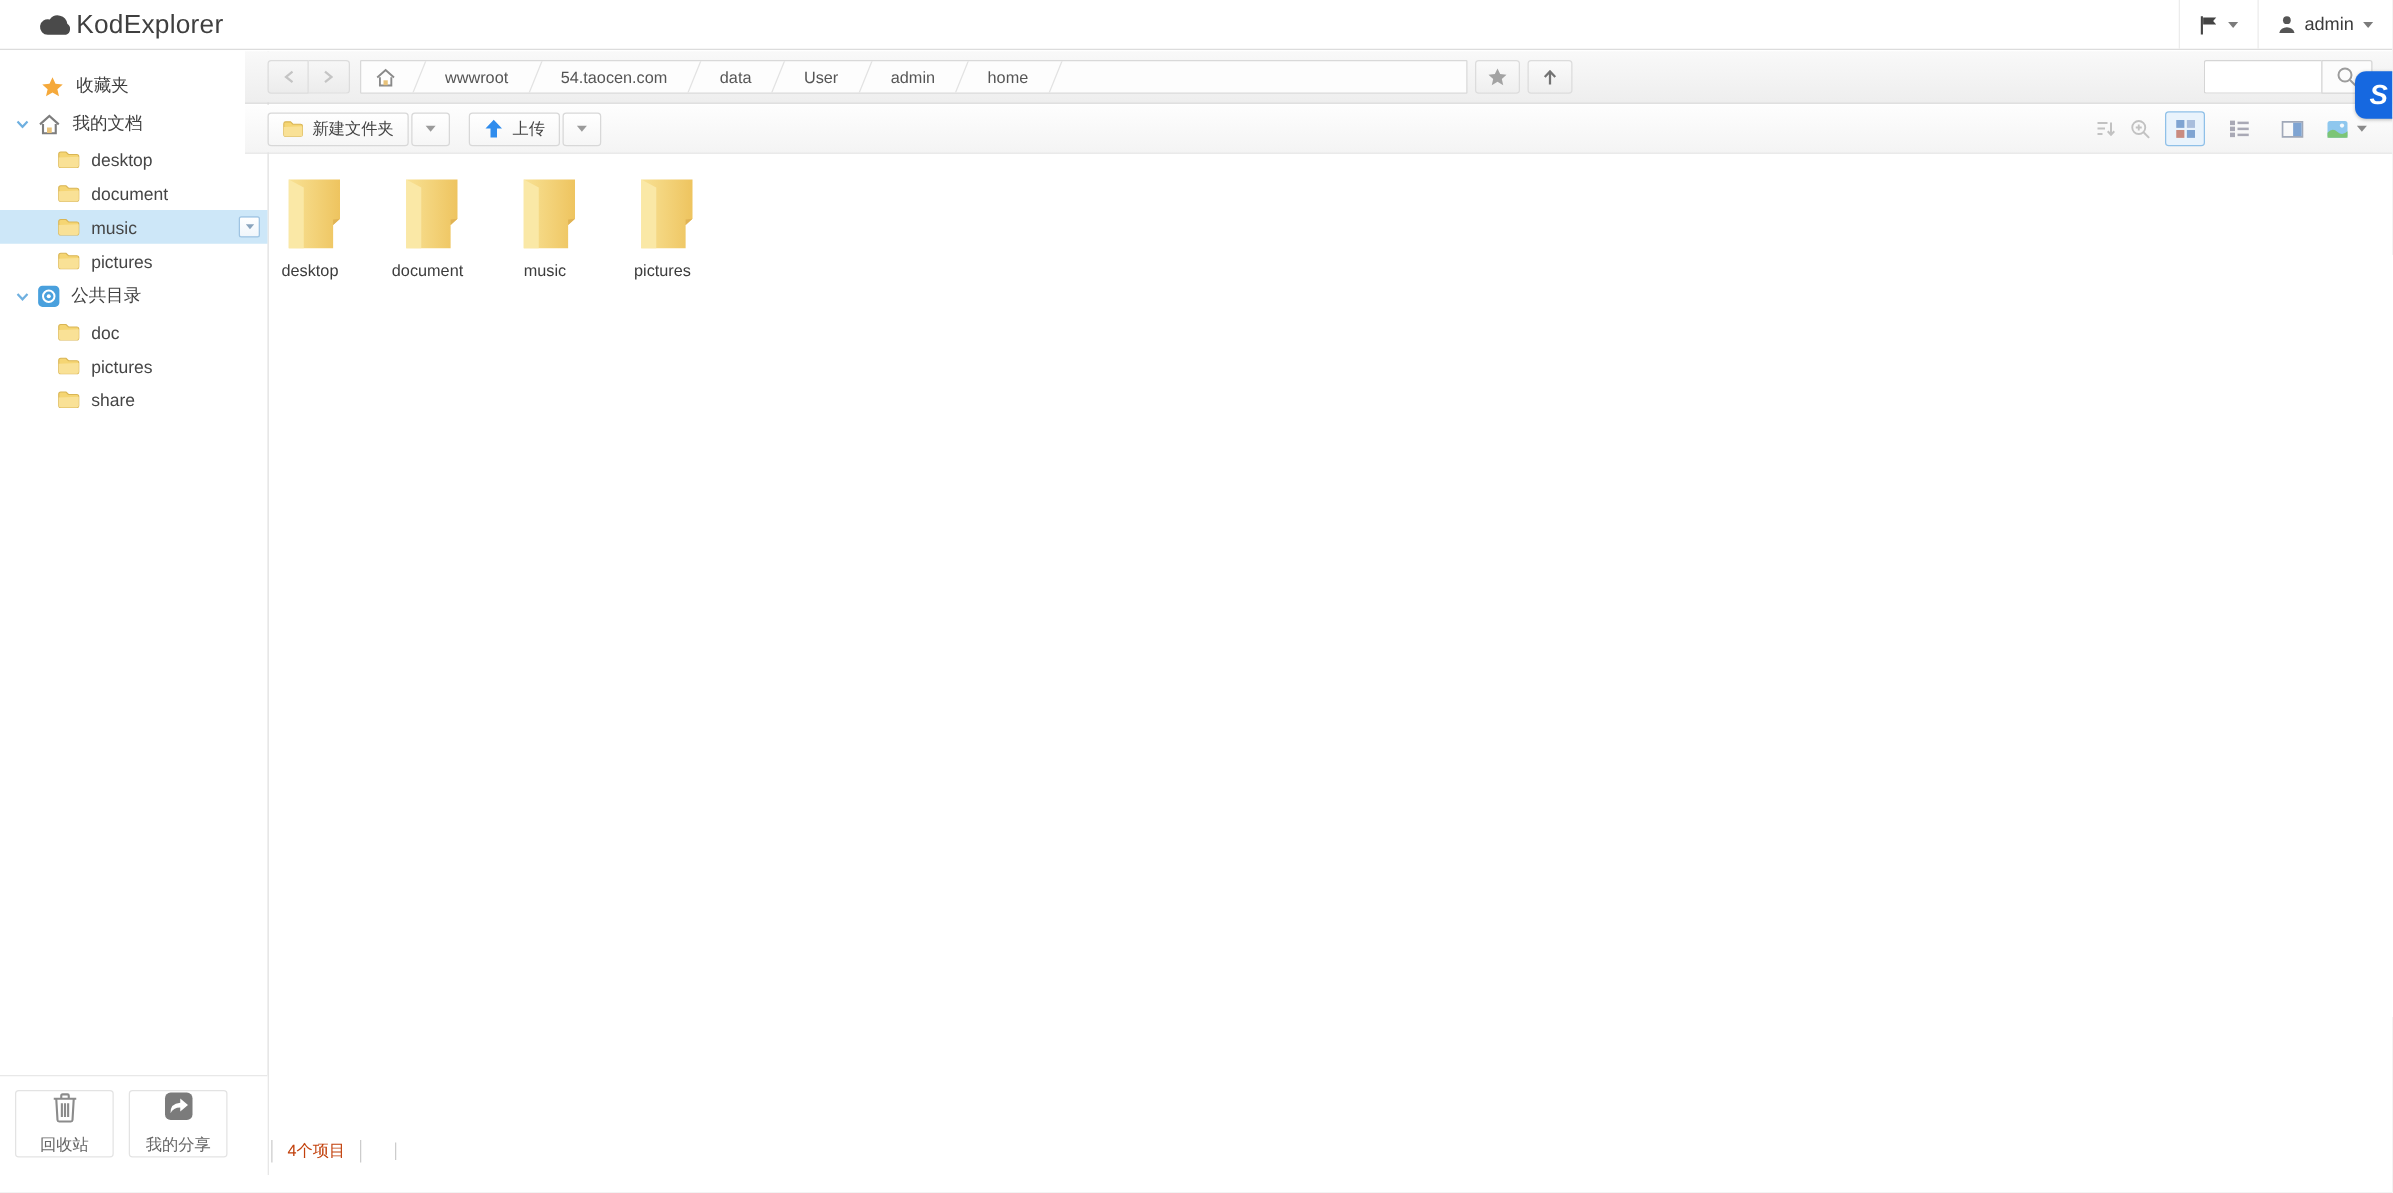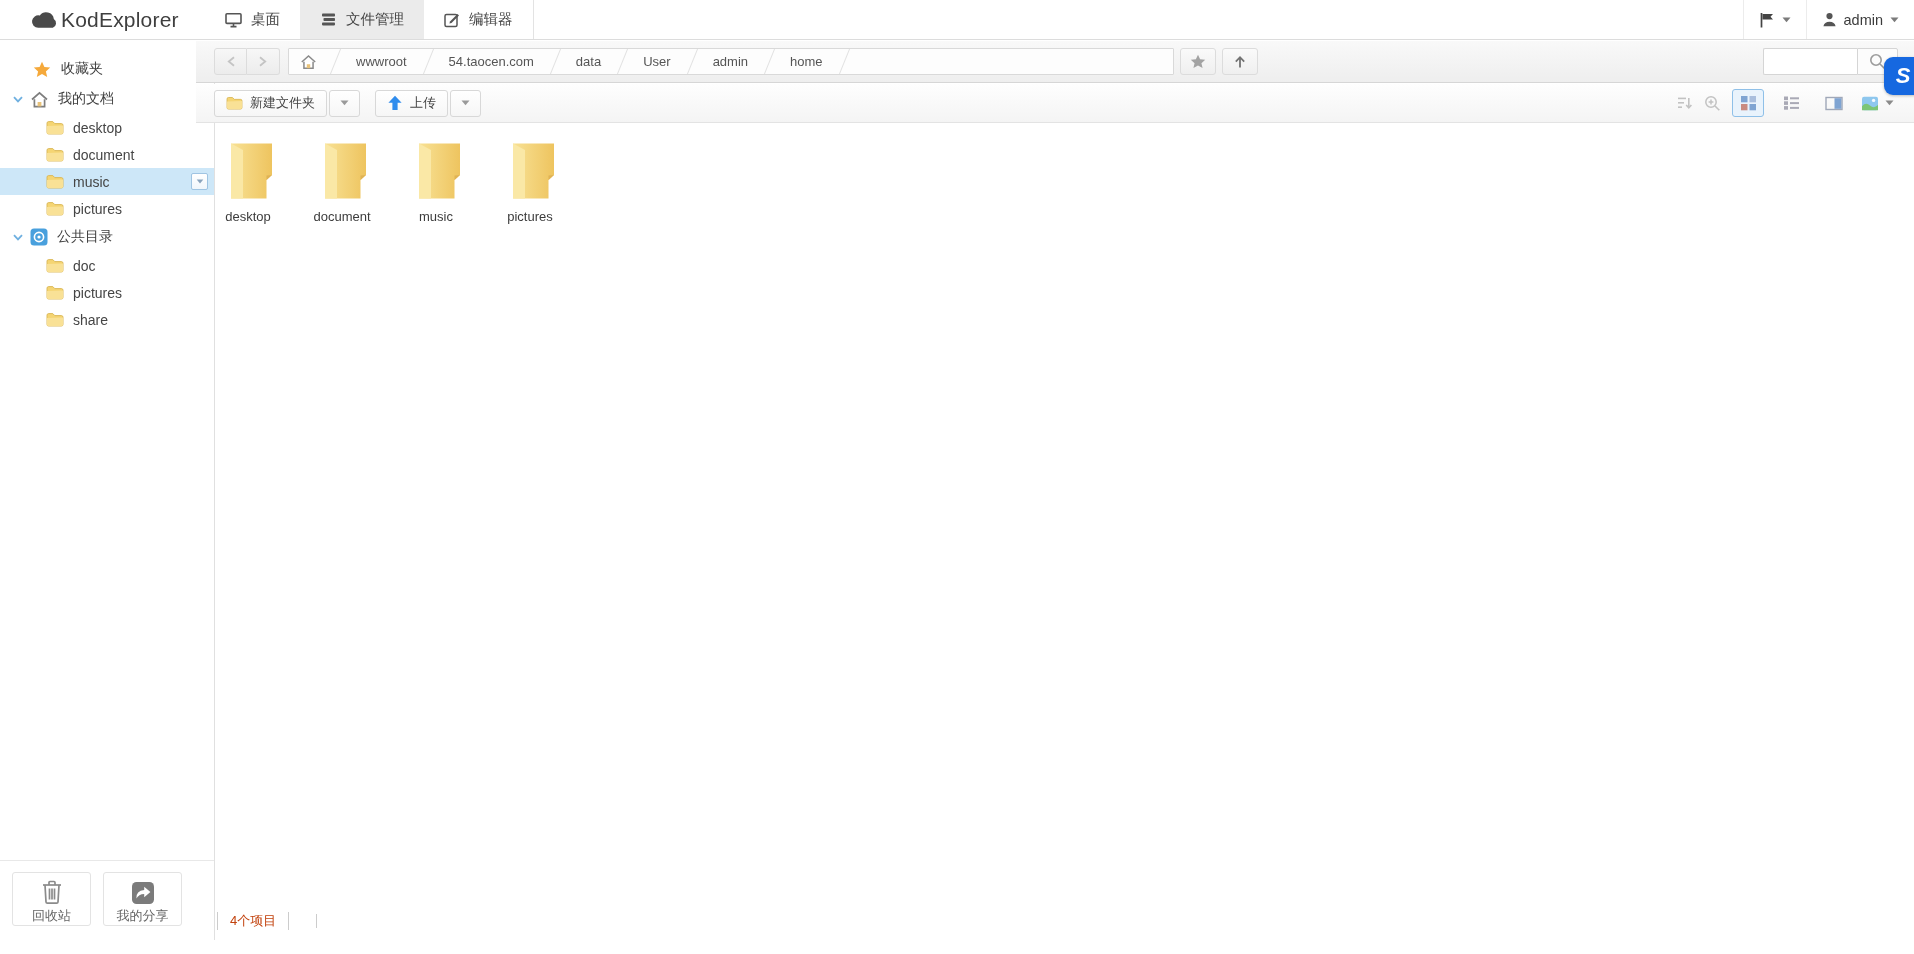--- a/index.html
+++ b/index.html
@@ -32,21 +32,21 @@
   .trow.child.selected { background:var(--selection-blue,#cde7f8); }
   .trow.child .dd { display:none; margin-left:auto; margin-right:6px; width:17px; height:17px;
                     background:linear-gradient(#fff,#f0f6fb); border:1px solid #9fc4e2; border-radius:2px;
                     align-items:center; justify-content:center; }
   .trow.child.selected .dd { display:flex; }
   .resize-handle { position:absolute; left:186px; top:478px; width:5px; height:30px;
                    border-left:1px solid #c9c9c9; border-right:1px solid #c9c9c9; cursor:col-resize; }
   .sidebar-bottom { position:absolute; left:0; right:0; bottom:0; height:80px; border-top:1px solid #e8e8e8;
                     padding:11px 0 0 12px; display:flex; gap:12px; background:#fff; }
   .sbtn { width:79px; height:54px; background:#fff; border:1px solid #e3e3e3; border-radius:3px;
-          display:flex; flex-direction:column; align-items:center; justify-content:flex-end; gap:2px;
+          display:flex; flex-direction:column; align-items:center; justify-content:space-between; gap:2px;
           color:#666; font-size:13px; cursor:pointer; }
 
   
   .addressbar { position:absolute; top:41px; left:196px; right:0; height:42px;
                 background:linear-gradient(#f9f9f9,#eeeeee); border-bottom:1px solid #d6d6d6;
                 display:flex; align-items:center; padding-left:18px; z-index:3; }
   .nav-btn { width:33px; height:27px; background:linear-gradient(#f7f7f7,#ececec); border:1px solid #dcdcdc;
              display:flex; align-items:center; justify-content:center; cursor:default; }
   .nav-btn.back { border-radius:3px 0 0 3px; }
   .nav-btn.fwd  { border-radius:0 3px 3px 0; border-left:none; }
@@ -110,47 +110,20 @@
 
 <div class="page">
 
   <header class="topbar">
     <div class="logo">
       <svg width="27" height="19" viewBox="0 0 26 18">
           <path d="M7 17 a6 6 0 1 1 1.5-11.8 A7.5 7.5 0 0 1 22 8.5 A4.8 4.8 0 0 1 21 17 Z" fill="#4a4a4a"></path>
         </svg>
       <span class="app-title">KodExplorer</span>
     </div>
-    <nav class="tabs">
-      <div class="tab">
-        <svg width="17" height="16" viewBox="0 0 17 16">
-            <rect x="1" y="1.8" width="15" height="9.6" rx="1" fill="none" stroke="#555" stroke-width="1.6"></rect>
-            <path d="M5.5 14.6 h6 M8.5 11.4 v3.2" stroke="#555" stroke-width="1.6" fill="none"></path>
-          </svg>
-        <span>桌面</span>
-      </div>
-      <div class="tab active">
-        <svg width="17" height="15" viewBox="0 0 17 15">
-            <g fill="#555">
-              <rect x="2" y="1.6" width="13" height="3" rx="0.8"></rect>
-              <rect x="3.5" y="6" width="11.5" height="3" rx="0.8"></rect>
-              <rect x="2" y="10.4" width="13" height="3" rx="0.8"></rect>
-            </g>
-          </svg>
-        <span>文件管理</span>
-      </div>
-      <div class="tab">
-        <svg width="16" height="16" viewBox="0 0 16 16">
-            <rect x="1" y="2.5" width="12" height="12" rx="1.5" fill="none" stroke="#555" stroke-width="1.5"></rect>
-            <path d="M6 9.5 L13.5 2 L15 3.5 L7.5 11 L5.4 11.6 Z" fill="#555"></path>
-          </svg>
-        <span>编辑器</span>
-      </div>
-      <div class="tabs-divider"></div>
-    </nav>
     <div class="topbar-right">
       <div class="tb-group">
         <svg width="16" height="16" viewBox="0 0 16 16">
             <path d="M2.5 1 V15.5" stroke="#444" stroke-width="1.7"></path>
             <path d="M3.5 2 H14 L11.5 4.8 L14 7.6 H3.5 Z" fill="#444"></path>
           </svg>
         <svg width="9" height="6" viewBox="0 0 9 6">
             <path d="M0.5 0.5 L8.5 0.5 L4.5 5.3 Z" fill="#7b7b7b"></path>
           </svg>
       </div>

